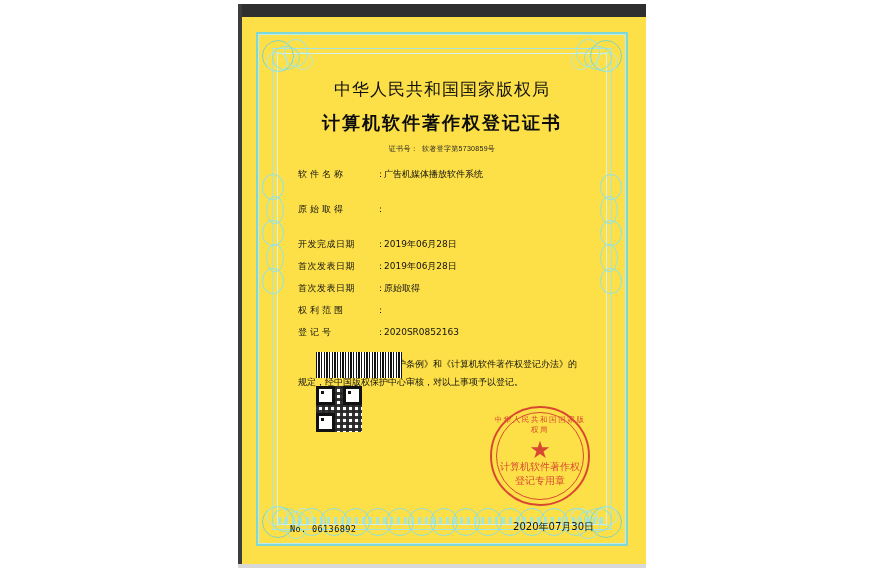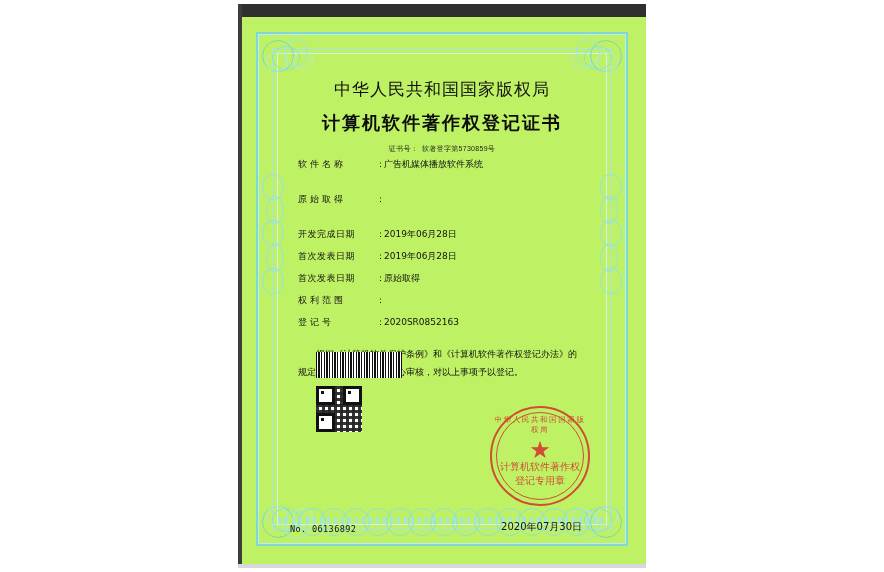--- a/index.html
+++ b/index.html
@@ -21,21 +21,21 @@
     background: #ffffff;
   }
 
   
   .certificate {
     position: absolute;
     left: 238px;
     top: 4px;
     width: 408px;
     height: 564px;
-    background: #bef264;
+    background: #fde047;
     overflow: hidden;
   }
 
   
   .scan-top-strip {
     position: absolute;
     left: 0;
     top: 0;
     width: 100%;
     height: 13px;
@@ -190,21 +190,21 @@
   .cert-no {
     text-align: center;
     font-size: 7px;
     color: #222;
     margin-top: 9px;
     letter-spacing: .3px;
   }
   .cert-no .label { margin-right: 4px; }
 
   .fields {
-    margin-top: 4px;
+    margin-top: 14px;
     padding-left: 14px;
   }
   .field-row {
     display: flex;
     align-items: flex-start;
     margin-bottom: 9px;
     font-size: 9px;
     color: #111;
   }
   .field-label {
@@ -342,21 +342,21 @@
     text-align: center;
     font-size: 10px;
     line-height: 1.35;
     font-family: Liberation Mono, monospace;
   }
 
   
   .bottom-row {
     position: absolute;
     left: 52px;
-    right: 64px;
+    right: 52px;
     bottom: 34px;
     display: flex;
     justify-content: space-between;
     align-items: flex-end;
     font-size: 8.5px;
     color: #111;
   }
   .serial {
     font-family: "DejaVu Sans Mono", monospace;
     letter-spacing: .4px;

